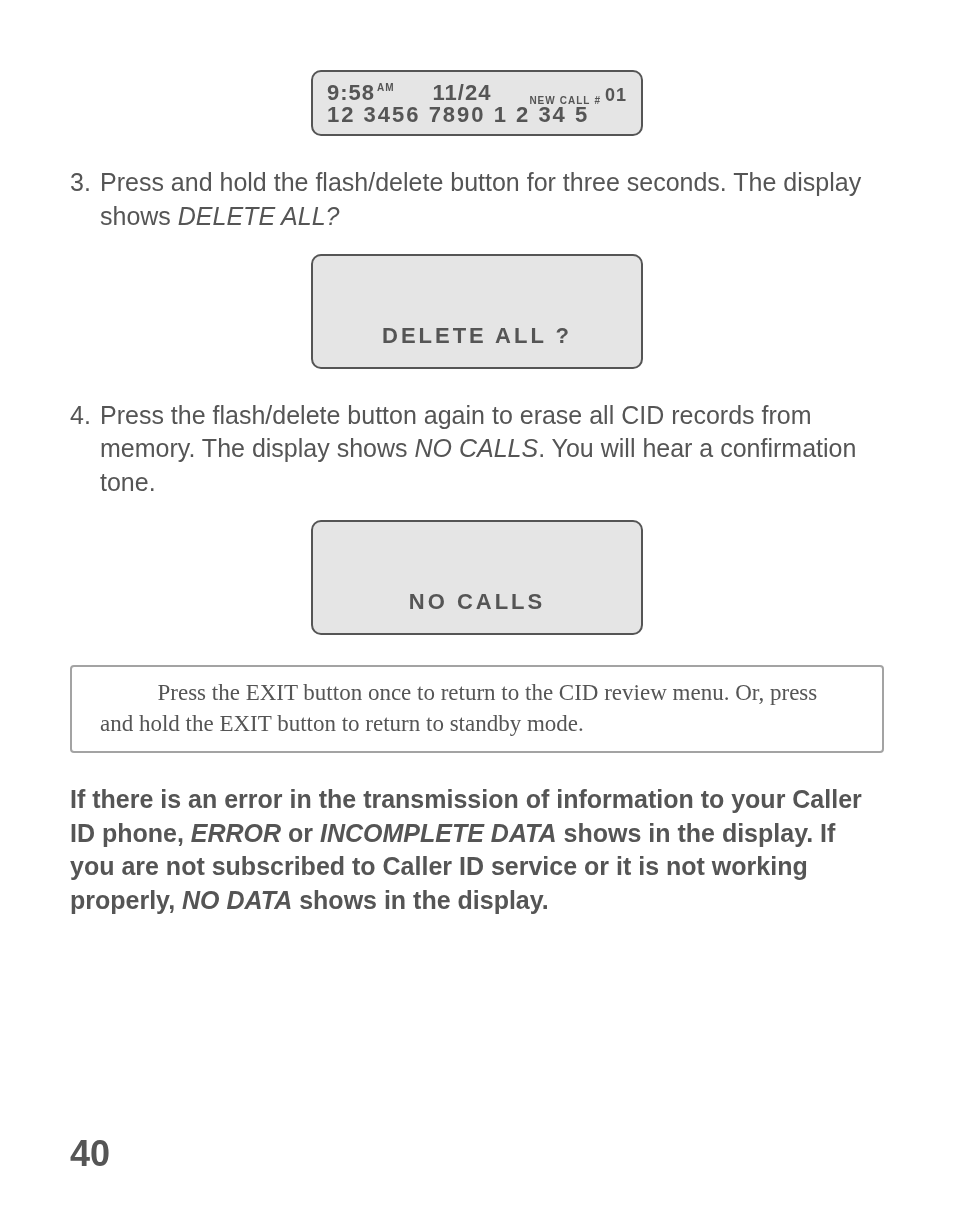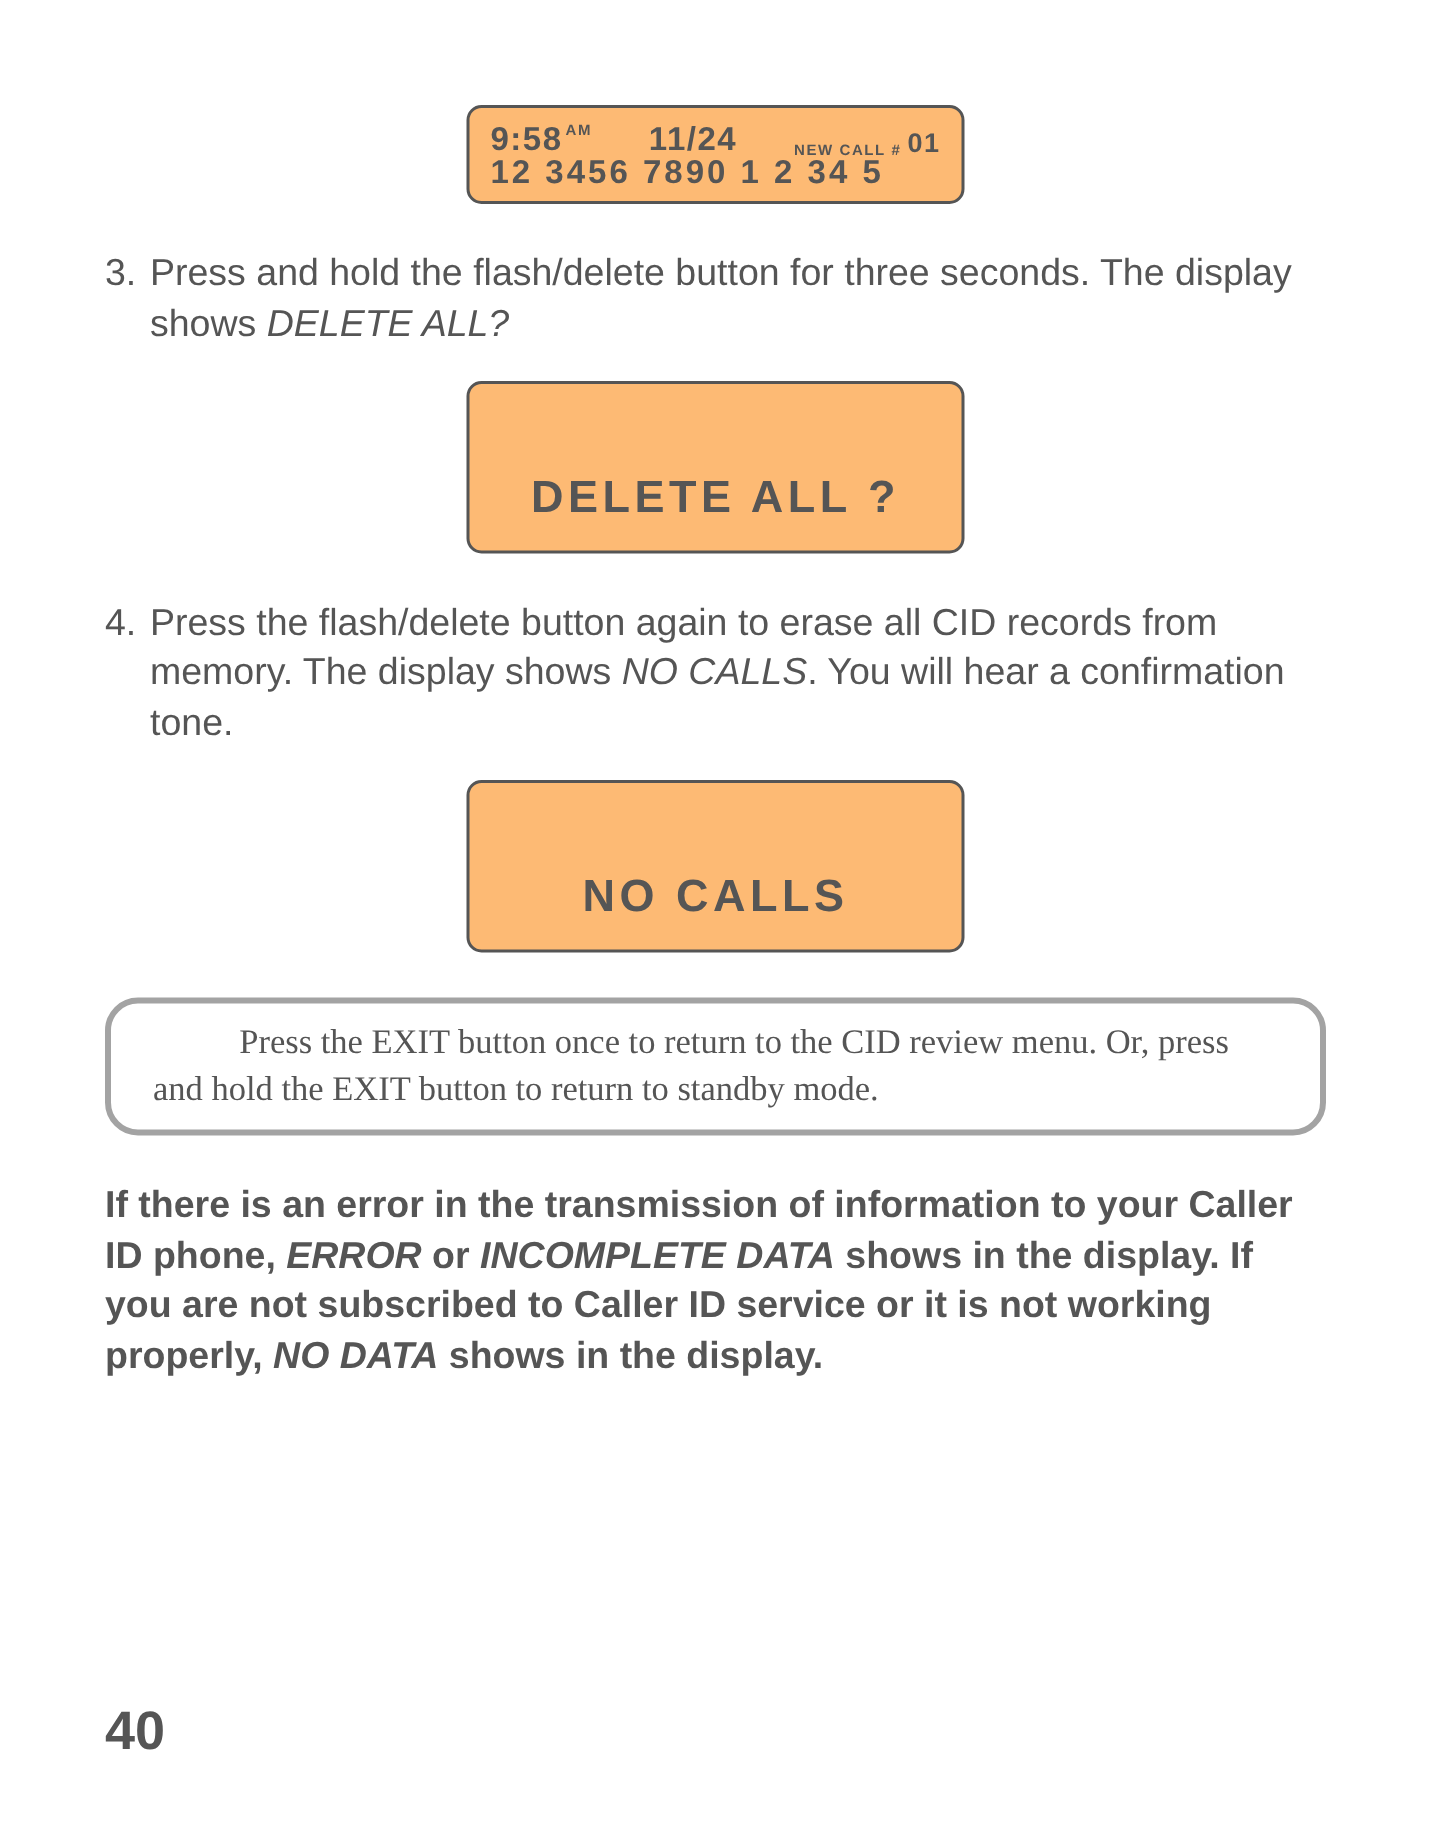--- a/index.html
+++ b/index.html
@@ -11,40 +11,40 @@
     height: 1215px;
     box-sizing: border-box;
     background: #fff;
     position: relative;
   }
   .lcd-box {
     border: 2px solid #555;
     border-radius: 10px;
     padding: 8px 14px;
     margin: 0 auto;
-    background: #fdba74;
+    background: #e5e5e5;
   }
   .lcd-box.small { width: 300px; margin-top: 20px; margin-bottom: 30px; }
   .lcd-box.medium { width: 300px; height: 85px; margin-top: 20px; margin-bottom: 30px; display:flex; align-items:flex-end; justify-content:center; padding-bottom:18px; }
   .lcd-row1 { display:flex; align-items:flex-end; justify-content:space-between; font-family: "Arial Narrow", Arial, sans-serif; letter-spacing:1px; color:#555;}
   .lcd-time { font-size:22px; font-weight:bold; display:flex; align-items:flex-start; }
   .lcd-time .ampm { font-size:10px; font-weight:bold; margin-left:2px; margin-top:2px;}
   .lcd-date { font-size:22px; font-weight:bold; }
   .lcd-call { font-size:10px; font-weight:bold; display:flex; align-items:flex-end; gap:4px;}
   .lcd-call .num { font-size:18px; }
   .lcd-row2 { font-size:22px; font-weight:bold; letter-spacing:2px; color:#555; line-height:1; margin-top:-2px;}
   .lcd-row3 { text-align:right; font-size:18px; font-weight:bold; letter-spacing:2px; color:#555; margin-top:-2px;}
-  .lcd-big-text { font-size:30px; font-weight:bold; letter-spacing:3px; color:#555; text-align:center; }
+  .lcd-big-text { font-size:22px; font-weight:bold; letter-spacing:3px; color:#555; text-align:center; }
   .step { font-size:25px; line-height:1.35; margin: 8px 0 6px 0; display:flex;}
   .step .num { width:30px; flex-shrink:0;}
   .step .body { flex:1; }
   .italic { font-style: italic; }
   .note-box {
-    border: 4px solid #a3a3a3;
-    border-radius: 22px;
+    border: 2px solid #a3a3a3;
+    border-radius: 4px;
     padding: 10px 28px 12px 28px;
     font-family: Georgia, "Times New Roman", serif;
     font-size: 23px;
     color:#555;
     line-height:1.35;
     margin: 10px 0 30px 0;
   }
   .para { font-size:25px; line-height:1.35; margin-top: 14px; font-weight: bold;}
   .page-num {
     position: absolute;

